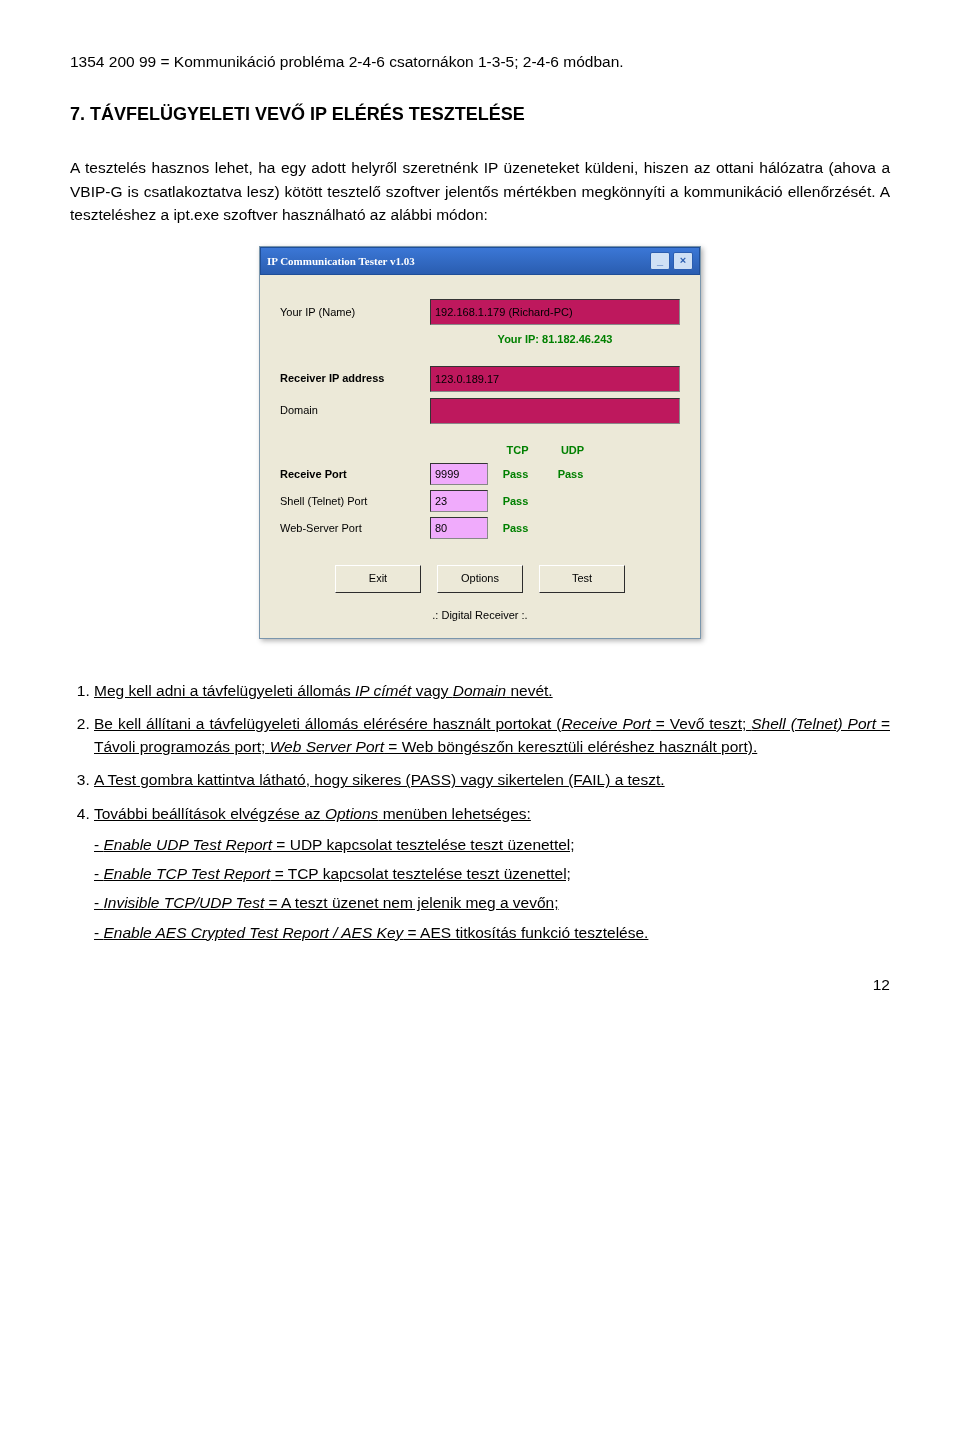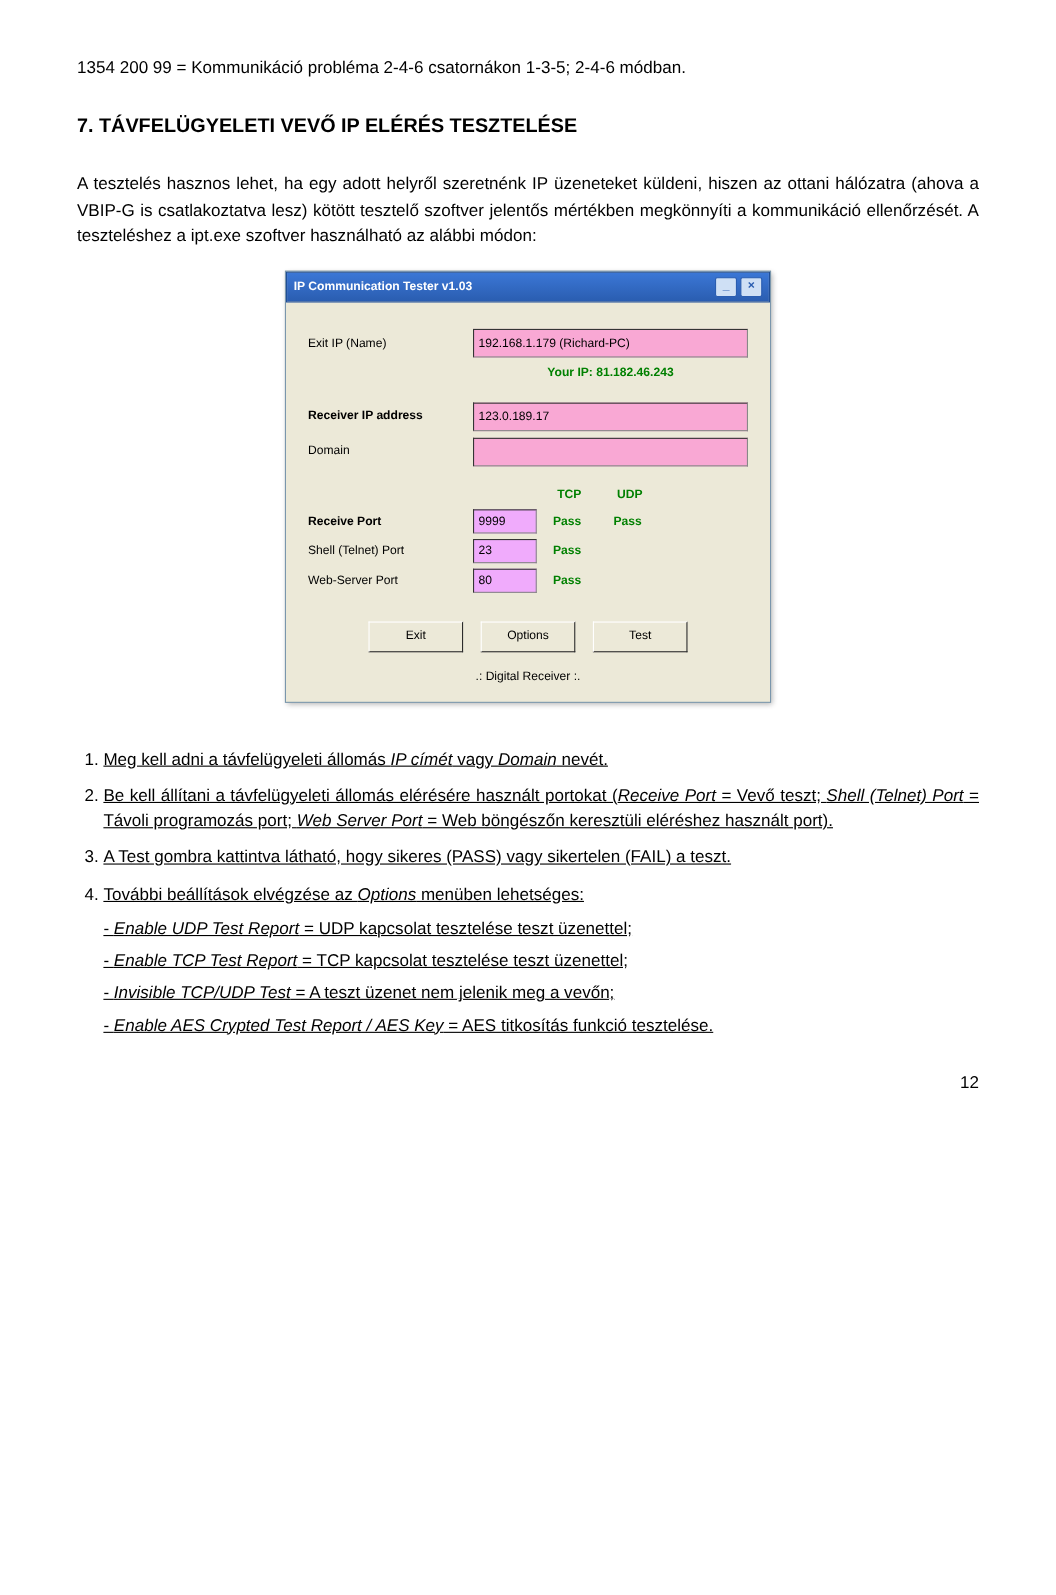--- a/index.html
+++ b/index.html
@@ -40,33 +40,33 @@
     .titlebar {
       background: linear-gradient(#3b77d6, #2a5db0);
       color: #fff;
       border: 1px solid #1f4e98;
       padding: 4px 6px;
       font-size: 11px;
       font-weight: bold;
       display: flex;
       align-items: center;
     }
-    .titlebar .titletext { flex: 1; }
+    .titlebar .titletext { flex: 1; font-family: Liberation Serif, serif; }
     .titlebar .caption-btn {
       width: 18px; height: 16px; background: #cfe0f5; border: 1px solid #2a5db0;
       color: #2a5db0; margin-left: 3px; text-align: center; line-height: 14px;
       font-weight: bold; border-radius: 2px;
     }
     .app-body { padding: 18px 20px 14px 20px; }
     .form-row { display: flex; align-items: center; margin: 6px 0; }
     .form-row .lbl { width: 150px; }
     .form-row .inp {
       flex: 1;
       height: 20px;
-      background: #f9a8d4;
+      background: #be185d;
       border: 1px inset #888;
       padding: 2px 4px;
       font-family: Tahoma, Verdana, sans-serif;
       font-size: 11px;
     }
     .yourip { color: #008000; font-weight: bold; margin: 4px 0 18px 150px; text-align: center; }
     .hdr-row { display: flex; font-weight: bold; color: #008000; margin-top: 18px; }
     .hdr-row .lbl { width: 150px; color: #000; font-weight: bold; }
     .hdr-row .inpgap { width: 60px; }
     .hdr-row .col { width: 55px; text-align: center; }
@@ -111,21 +111,21 @@
 <div class="screenshot-wrap">
   <div class="app-window">
     <div class="titlebar">
       <span class="titletext">IP Communication Tester v1.03</span>
       <span class="caption-btn">_</span>
       <span class="caption-btn">×</span>
     </div>
     <div class="app-body">
 
       <div class="form-row">
-        <span class="lbl">Exit IP (Name)</span>
+        <span class="lbl">Your IP (Name)</span>
         <input class="inp" value="192.168.1.179 (Richard-PC)" style="">
       </div>
       <div class="yourip">
         <span>Your IP:</span>
         <span>81.182.46.243</span>
       </div>
 
       <div class="form-row">
         <span class="lbl bold">Receiver IP address</span>
         <input class="inp" value="123.0.189.17" style="">

